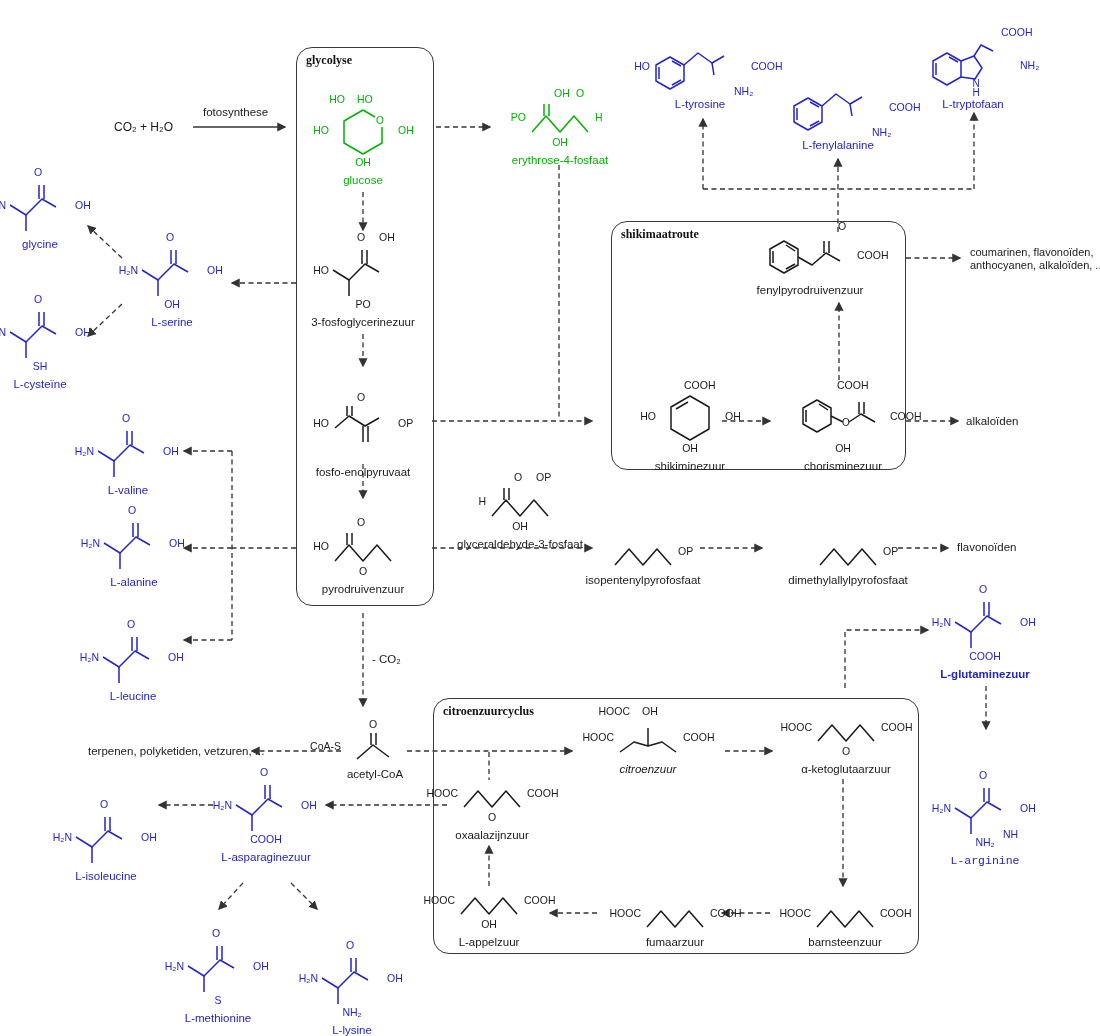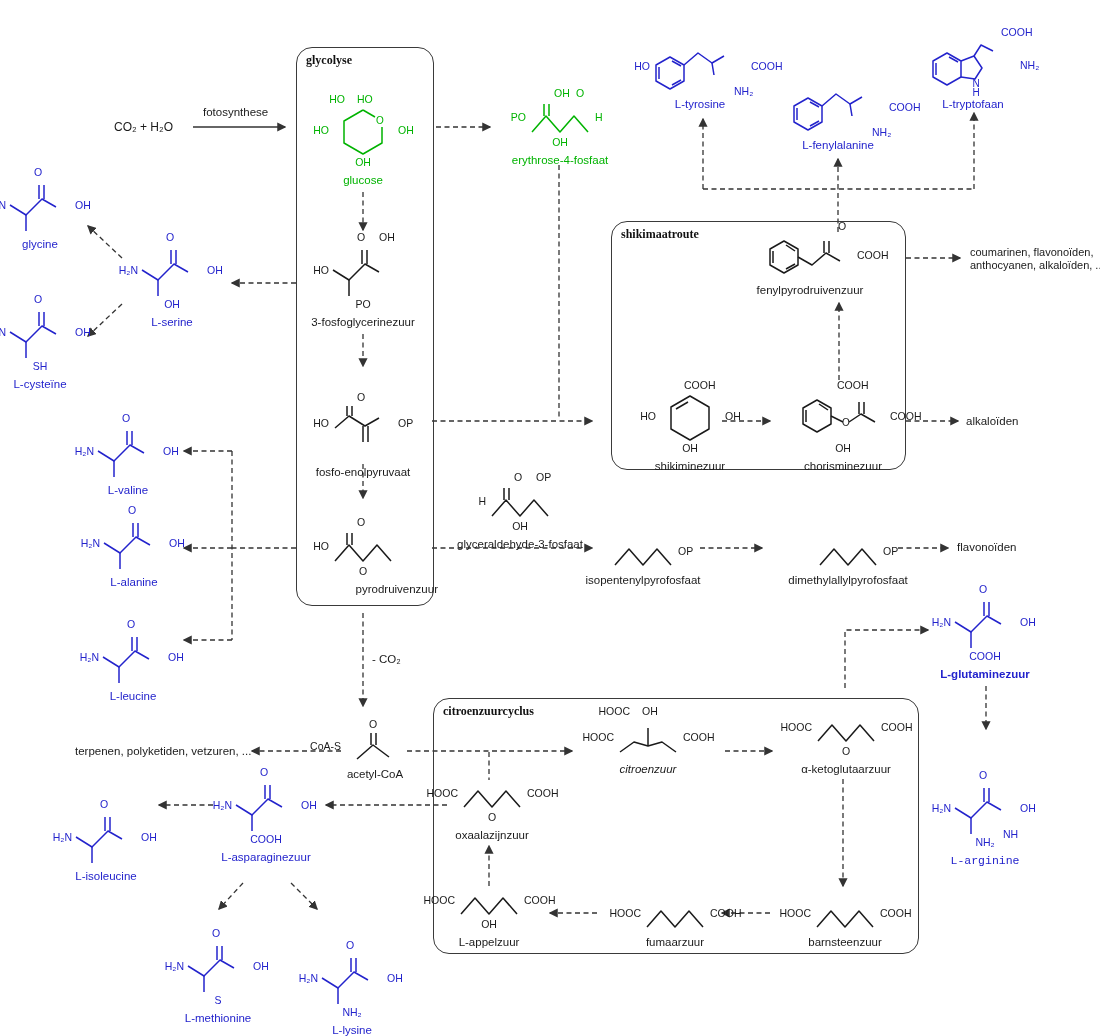--- a/index.html
+++ b/index.html
@@ -79,21 +79,21 @@
   <div class="pbox" style="left:433px;top:698px;width:484px;height:254px;">
     <span class="title">citroenzuurcyclus</span>
   </div>
 
   <div class="txt" style="left:114px;top:120px;font-size:12px;">CO₂  +  H₂O</div>
   <div class="txt" style="left:203px;top:106px;">fotosynthese</div>
   <div class="txt" style="left:970px;top:246px;font-size:11px;">coumarinen, flavonoïden,</div>
   <div class="txt" style="left:970px;top:259px;font-size:11px;">anthocyanen, alkaloïden, ...</div>
   <div class="txt" style="left:966px;top:415px;">alkaloïden</div>
   <div class="txt" style="left:957px;top:541px;">flavonoïden</div>
-  <div class="txt" style="left:75px;top:745px;">terpenen, polyketiden, vetzuren, ...</div>
+  <div class="txt" style="left:88px;top:745px;">terpenen, polyketiden, vetzuren, ...</div>
   <div class="txt" style="left:372px;top:653px;">- CO₂</div>
 
   <div id="mol-root">
       <div class="mol" style="left: 288px; top: 106px;">
         <div class="struct" style="height: 65px;">
           <svg width="64" height="52" style="left: 43px;">
             <path d="M32,4 L44,11" fill="none" stroke="#00b300" stroke-width="1.5" stroke-linejoin="round"></path>
             <path d="M51,21 L51,37 L32,48 L13,37 L13,15 L32,4" fill="none" stroke="#00b300" stroke-width="1.5" stroke-linejoin="round"></path>
             <text x="49" y="18" font-size="10" fill="#00b300" text-anchor="middle">O</text>
           </svg>
@@ -154,21 +154,21 @@
         <div class="struct" style="height: 51px;">
           <svg width="64" height="38" style="left: 43px;">
             <path d="M4,32 L18,16 L32,32 L46,16 L60,32" fill="none" stroke="#1a1a1a" stroke-width="1.5" stroke-linejoin="round"></path>
             <path d="M16,16 L16,4" fill="none" stroke="#1a1a1a" stroke-width="1.5" stroke-linejoin="round"></path>
             <path d="M21,16 L21,4" fill="none" stroke="#1a1a1a" stroke-width="1.5" stroke-linejoin="round"></path>
           </svg>
           <span class="sub" style="color: rgb(26, 26, 26); left: 69px; top: -13px;">O</span>
           <span class="sub" style="color: rgb(26, 26, 26); right: 109px; top: 11px;">HO</span>
           <span class="sub" style="color: rgb(26, 26, 26); left: 50%; transform: translateX(-50%); top: 36px;">O</span>
         </div>
-        <span class="molname" style="color: rgb(26, 26, 26); text-align: right;">pyrodruivenzuur</span>
+        <span class="molname" style="color: rgb(26, 26, 26);">pyrodruivenzuur</span>
       </div>
       <div class="mol" style="left: 445px; top: 484px;">
         <div class="struct" style="height: 51px;">
           <svg width="64" height="38" style="left: 43px;">
             <path d="M4,32 L18,16 L32,32 L46,16 L60,32" fill="none" stroke="#1a1a1a" stroke-width="1.5" stroke-linejoin="round"></path>
             <path d="M16,16 L16,4" fill="none" stroke="#1a1a1a" stroke-width="1.5" stroke-linejoin="round"></path>
             <path d="M21,16 L21,4" fill="none" stroke="#1a1a1a" stroke-width="1.5" stroke-linejoin="round"></path>
           </svg>
           <span class="sub" style="color: rgb(26, 26, 26); left: 69px; top: -13px;">O</span>
           <span class="sub" style="color: rgb(26, 26, 26); left: 91px; top: -13px;">OP</span>

